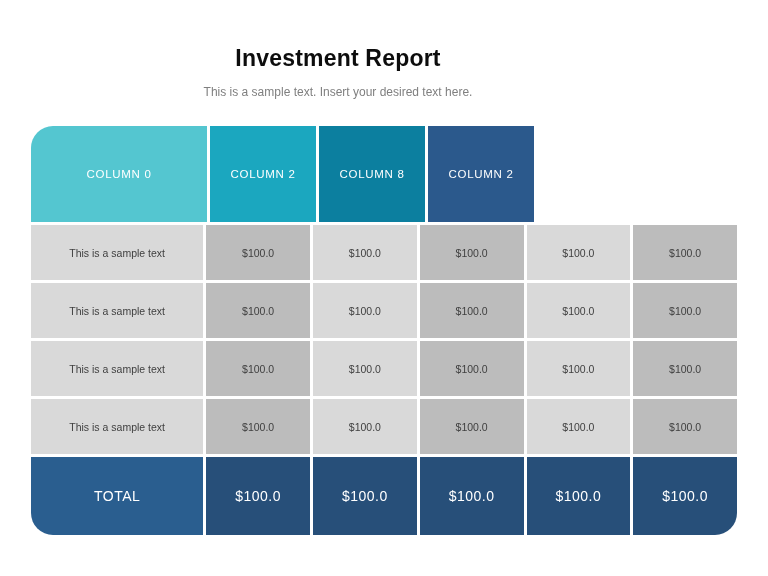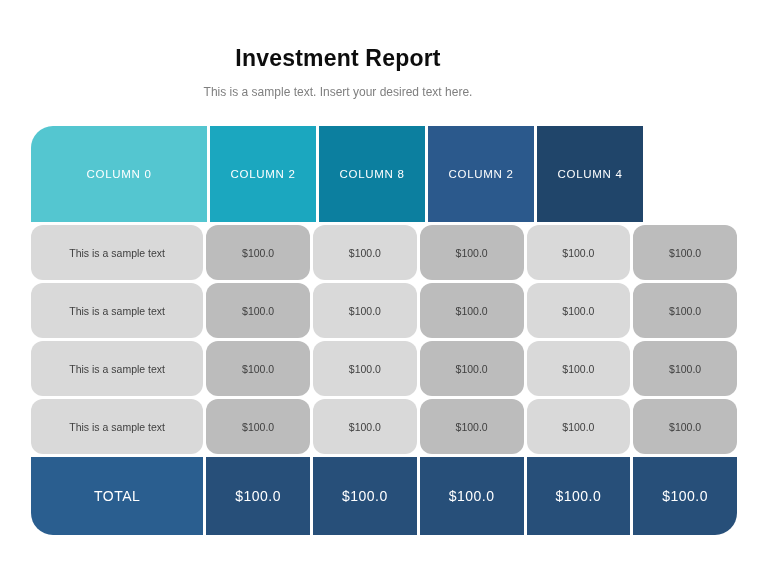--- a/index.html
+++ b/index.html
@@ -81,21 +81,20 @@
     letter-spacing: 0.7px;
   }
   .hdr-first { border-top-left-radius: 22px; }
   .hdr-last  { border-top-right-radius: 22px; }
 
   
   .body-row { height: 55px; margin-top: 3px; }
   .body-row .tcell {
     color: #3f3f3f;
     font-size: 10.5px;
-    border-radius: 12px;
   }
   .body-row .c0 { font-size: 10.5px; }
 
   
   .total-row { height: 78px; margin-top: 3px; }
   .total-row .tcell {
     color: #ffffff;
     font-size: 14px;
     letter-spacing: 0.5px;
   }
@@ -119,23 +118,20 @@
           <span>COLUMN 0</span>
         </div>
       <div class="tcell cN" style="background: rgb(27, 167, 191);">
           <span>COLUMN 2</span>
         </div>
       <div class="tcell cN" style="background: rgb(12, 127, 159);">
           <span>COLUMN 8</span>
         </div>
       <div class="tcell cN" style="background: rgb(43, 89, 140);">
           <span>COLUMN 2</span>
-        </div>
-      <div class="tcell cN" style="background: rgb(32, 69, 106);">
-          <span>COLUMN 4</span>
         </div>
     </div>
 
     <div class="trow body-row">
       <div class="tcell c0" style="background: rgb(217, 217, 217);">This is a sample text</div>
       <div class="tcell cN" style="background: rgb(188, 188, 188);">$100.0</div>
       <div class="tcell cN" style="background: rgb(217, 217, 217);">$100.0</div>
       <div class="tcell cN" style="background: rgb(188, 188, 188);">$100.0</div>
       <div class="tcell cN" style="background: rgb(217, 217, 217);">$100.0</div>
       <div class="tcell cN" style="background: rgb(188, 188, 188);">$100.0</div>

